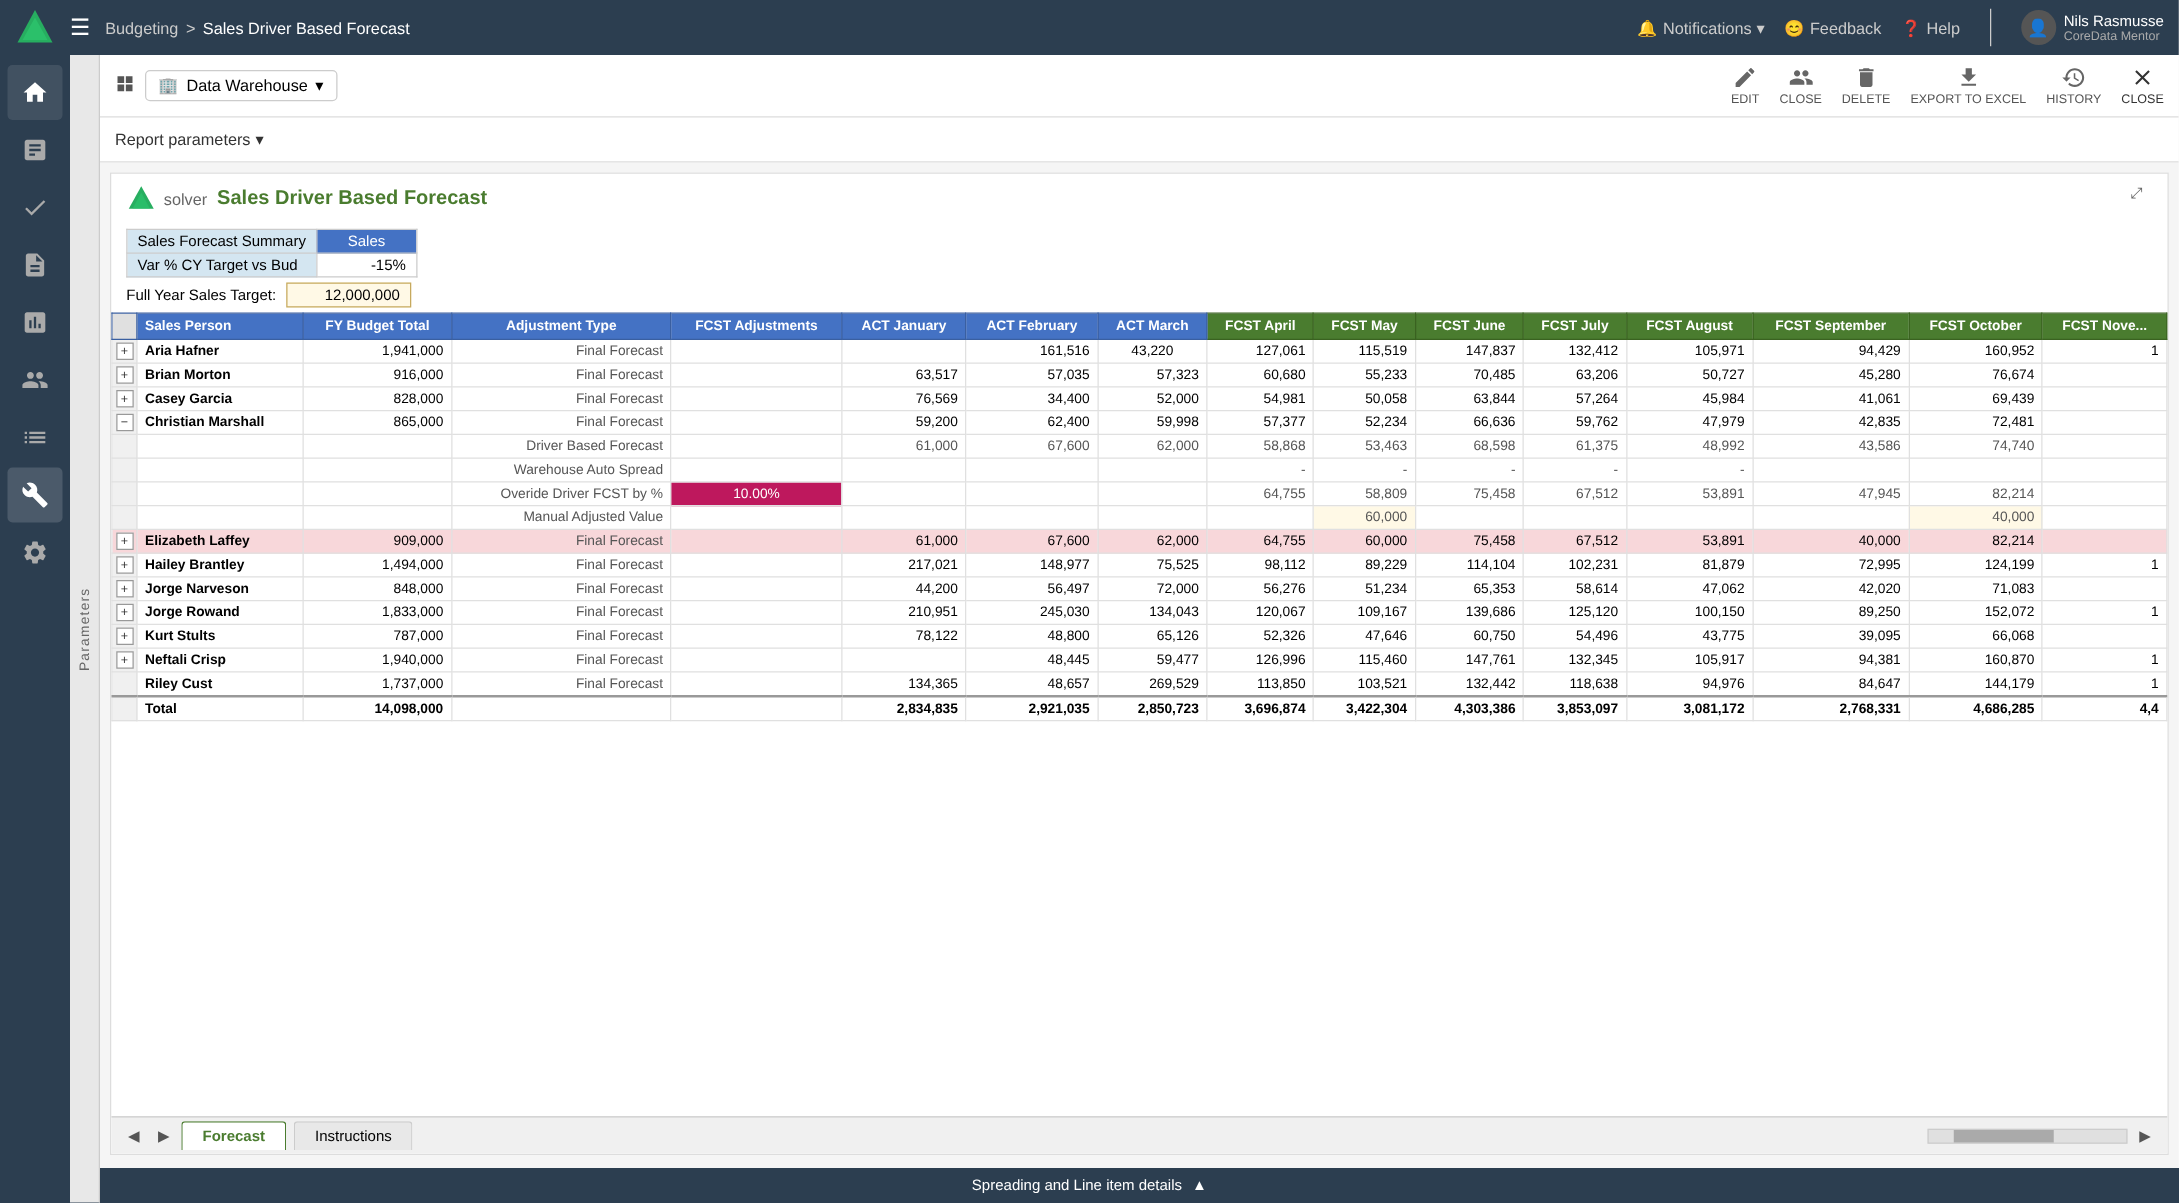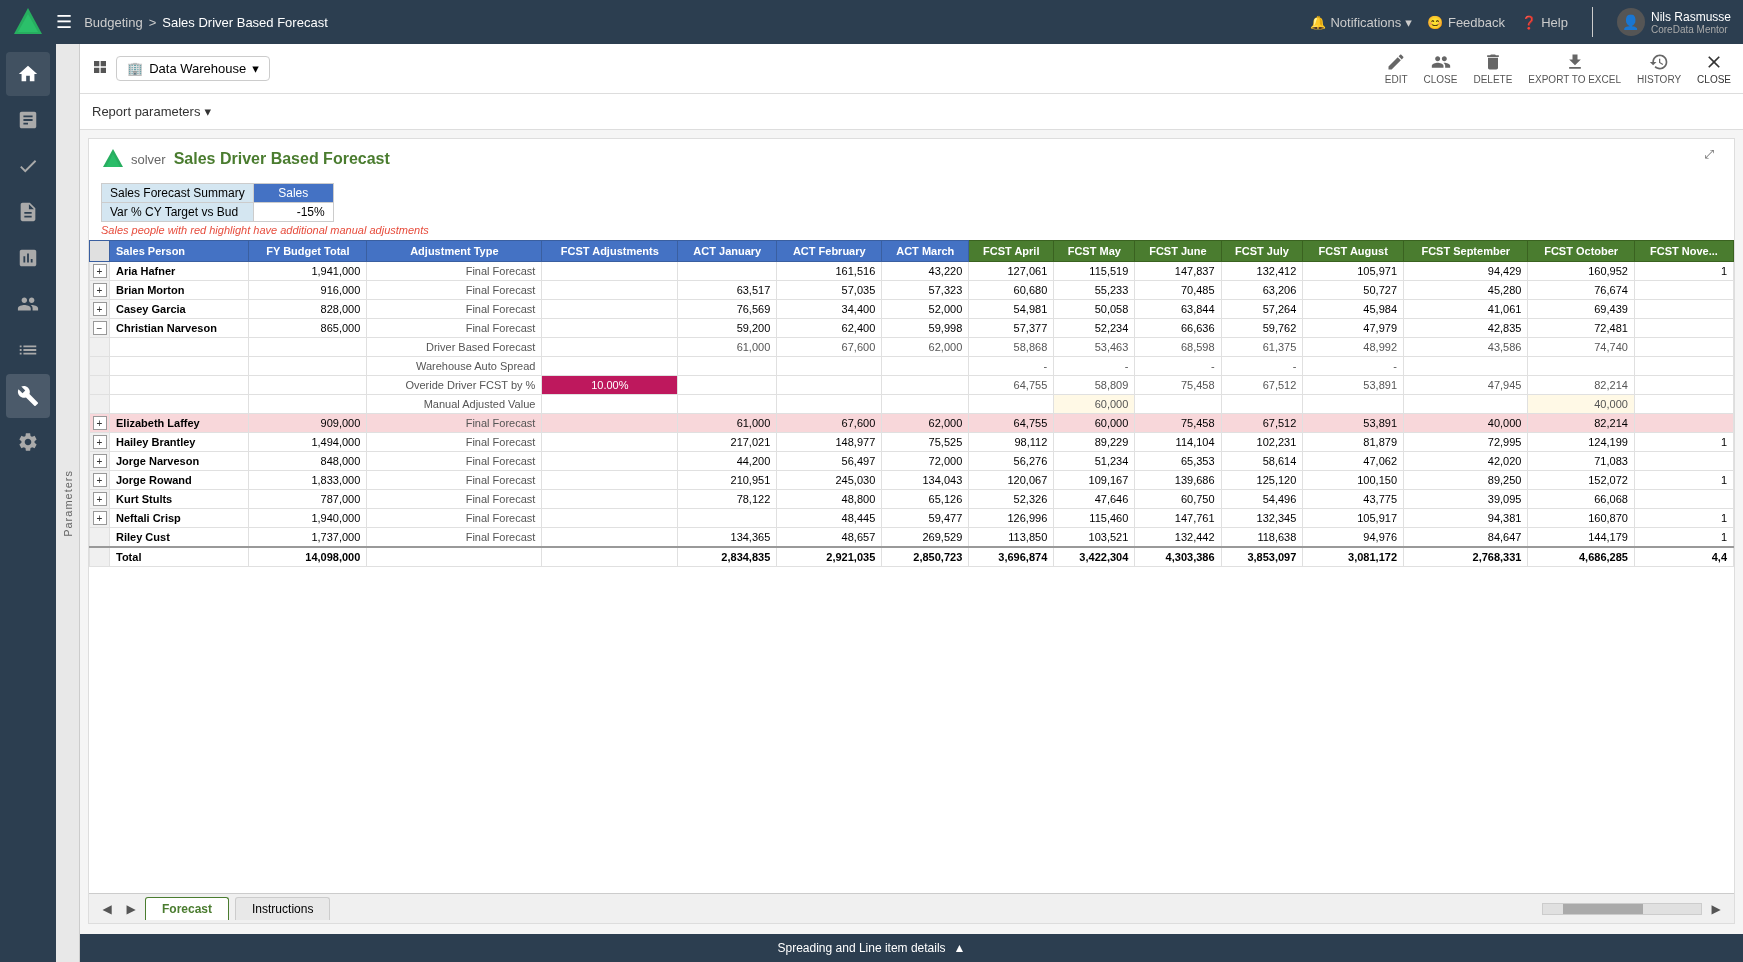--- a/index.html
+++ b/index.html
@@ -334,22 +334,25 @@
           <td class="value-cell">Sales</td>
         </tr>
         <tr>
           <td class="label-cell">Var % CY Target vs Bud</td>
           <td class="pct-cell">-15%</td>
         </tr>
       </tbody>
         </table>
     </div>
 
-
-    <div class="note-text">Sales people with red highlight have additional manual adjustments</div>
+    <div class="full-year-row">
+      <span>Full Year Sales Target:</span>
+      <span class="full-year-input">12,000,000</span>
+    </div>
+
 
     <div class="data-table">
       <table>
         <thead>
           <tr>
             <th style="width:20px;background:#e0e0e0;color:#333;"></th>
             <th class="left-align">Sales Person</th>
             <th>FY Budget Total</th>
             <th>Adjustment Type</th>
             <th>FCST Adjustments</th>
@@ -368,21 +371,21 @@
         </thead>
         <tbody id="table-body">
         <tr>
               <td style="text-align: center; background: rgb(240, 240, 240); padding: 2px;"><span class="expand-btn">+</span></td>
               <td style="font-weight: 600;">Aria Hafner</td>
               <td style="text-align: right;">1,941,000</td>
               <td style="text-align: right; color: rgb(85, 85, 85);">Final Forecast</td>
               <td style="text-align: center;"></td>
               <td style="text-align: right;"></td>
               <td style="text-align: right;">161,516</td>
-              <td style="text-align: right;">43,220</td>
+              <td style="text-align: center;">43,220</td>
               <td style="text-align: right;">127,061</td>
               <td style="text-align: right;">115,519</td>
               <td style="text-align: right;">147,837</td>
               <td style="text-align: right;">132,412</td>
               <td style="text-align: right;">105,971</td>
               <td style="text-align: right;">94,429</td>
               <td style="text-align: right;">160,952</td>
               <td style="text-align: right;">1</td>
             </tr>
             <tr>
@@ -416,21 +419,21 @@
               <td style="text-align: right;">50,058</td>
               <td style="text-align: right;">63,844</td>
               <td style="text-align: right;">57,264</td>
               <td style="text-align: right;">45,984</td>
               <td style="text-align: right;">41,061</td>
               <td style="text-align: right;">69,439</td>
               <td style="text-align: right;"></td>
             </tr>
             <tr>
               <td style="text-align: center; background: rgb(240, 240, 240); padding: 2px;"><span class="expand-btn">−</span></td>
-              <td style="font-weight: 600;">Christian Narveson</td>
+              <td style="font-weight: 600;">Christian Marshall</td>
               <td style="text-align: right;">865,000</td>
               <td style="text-align: right; color: rgb(85, 85, 85);">Final Forecast</td>
               <td style="text-align: center;"></td>
               <td style="text-align: right;">59,200</td>
               <td style="text-align: right;">62,400</td>
               <td style="text-align: right;">59,998</td>
               <td style="text-align: right;">57,377</td>
               <td style="text-align: right;">52,234</td>
               <td style="text-align: right;">66,636</td>
               <td style="text-align: right;">59,762</td>

